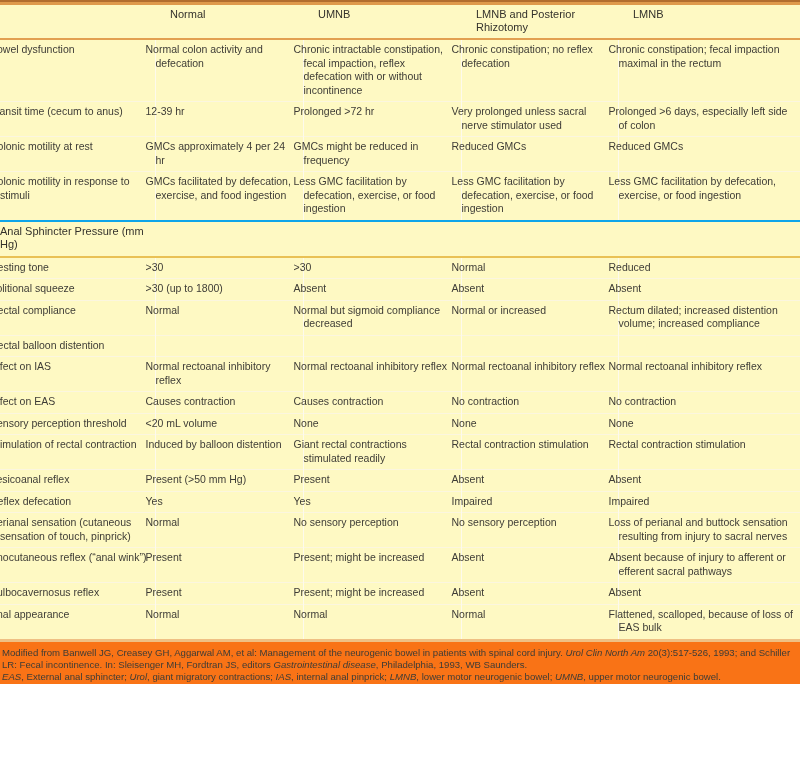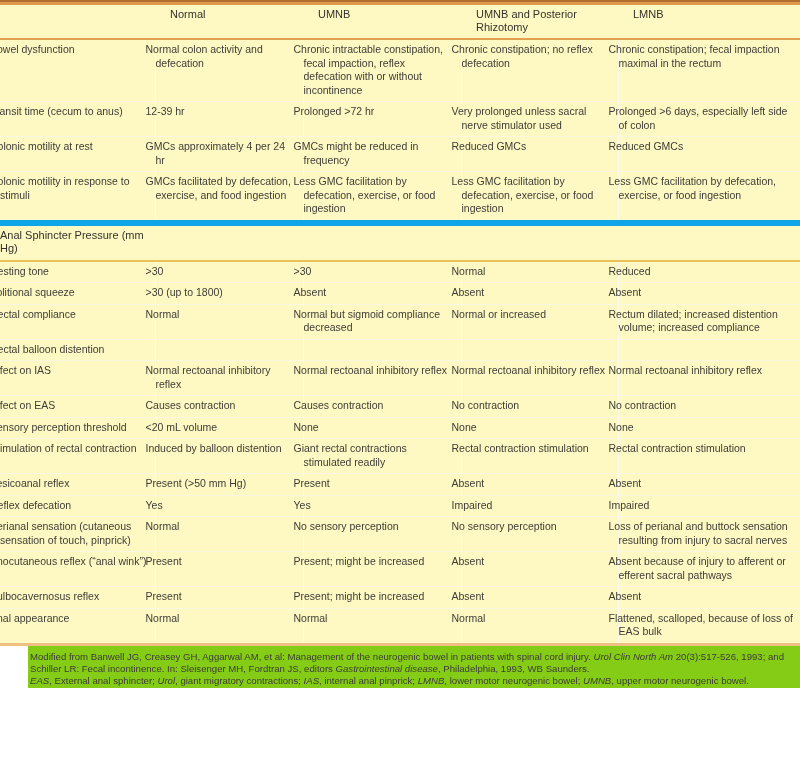--- a/index.html
+++ b/index.html
@@ -19,37 +19,37 @@
   }
   thead tr{border-bottom:2px solid #E2A051;}
   thead th{
     font-weight:bold;vertical-align:bottom;font-size:11px;color:#34322C;
     padding-top:6px;padding-bottom:5px;line-height:13px;
   }
   thead th.hcol{padding-left:15px;}
   thead th.hlabel{padding-left:8px;}
   tbody tr.data{border-top:1px solid #FBF6DF;}
   tbody tr.data:first-child{border-top:none;}
-  tbody tr.section{border-top:6px solid #0ea5e9;border-bottom:2px solid #E9C155;padding-left:24px;}
+  tbody tr.section{border-top:2px solid #0ea5e9;border-bottom:2px solid #E9C155;padding-left:24px;}
   th.row-label{
     padding-left:18px;text-indent:-10px;padding-right:4px;color:#3E3C36;
   }
   td.cell{
     padding-left:25px;text-indent:-10px;
     border-left:1px solid #FDFAEC;
   }
   th.section-label{
     font-weight:bold;font-size:11px;color:#34322C;
     padding:5px 6px 6px 8px;line-height:13.5px;
   }
   th.section-label .wrapbox{max-width:150px;display:block;}
   .bottom-bar{height:3px;background:#EFC084;}
   .footnotes{
-    background:#84cc16;padding:5px 5px 0 2px;
-    font-size:9.6px;line-height:12.4px;color:#3E3C36;margin-left:28px;
+    background:#f97316;padding:5px 5px 0 2px;
+    font-size:9.6px;line-height:12.4px;color:#3E3C36;
   }
   .footnotes p{margin:0;}
   .footnotes em{font-style:italic;}
 </style>
 </head>
 <body>
 
 <div class="page">
   <div class="top-bar"></div>
 
@@ -59,21 +59,21 @@
         <col style="width:148px">
         <col style="width:158px">
         <col style="width:157px">
         <col style="width:182px">
     </colgroup>
     <thead>
       <tr>
         <th class="hlabel"></th>
         <th class="hcol">Normal</th>
         <th class="hcol">UMNB</th>
-        <th class="hcol">UMNB and Posterior Rhizotomy</th>
+        <th class="hcol">LMNB and Posterior Rhizotomy</th>
         <th class="hcol">LMNB</th>
       </tr>
     </thead>
     <tbody id="table-body">
         <tr class="data">
           <th class="row-label">Bowel dysfunction</th>
           <td class="cell">Normal colon activity and defecation</td>
           <td class="cell">Chronic intractable constipation, fecal impaction, reflex defecation with or without incontinence</td>
           <td class="cell">Chronic constipation; no reflex defecation</td>
           <td class="cell">Chronic constipation; fecal impaction maximal in the rectum</td>

